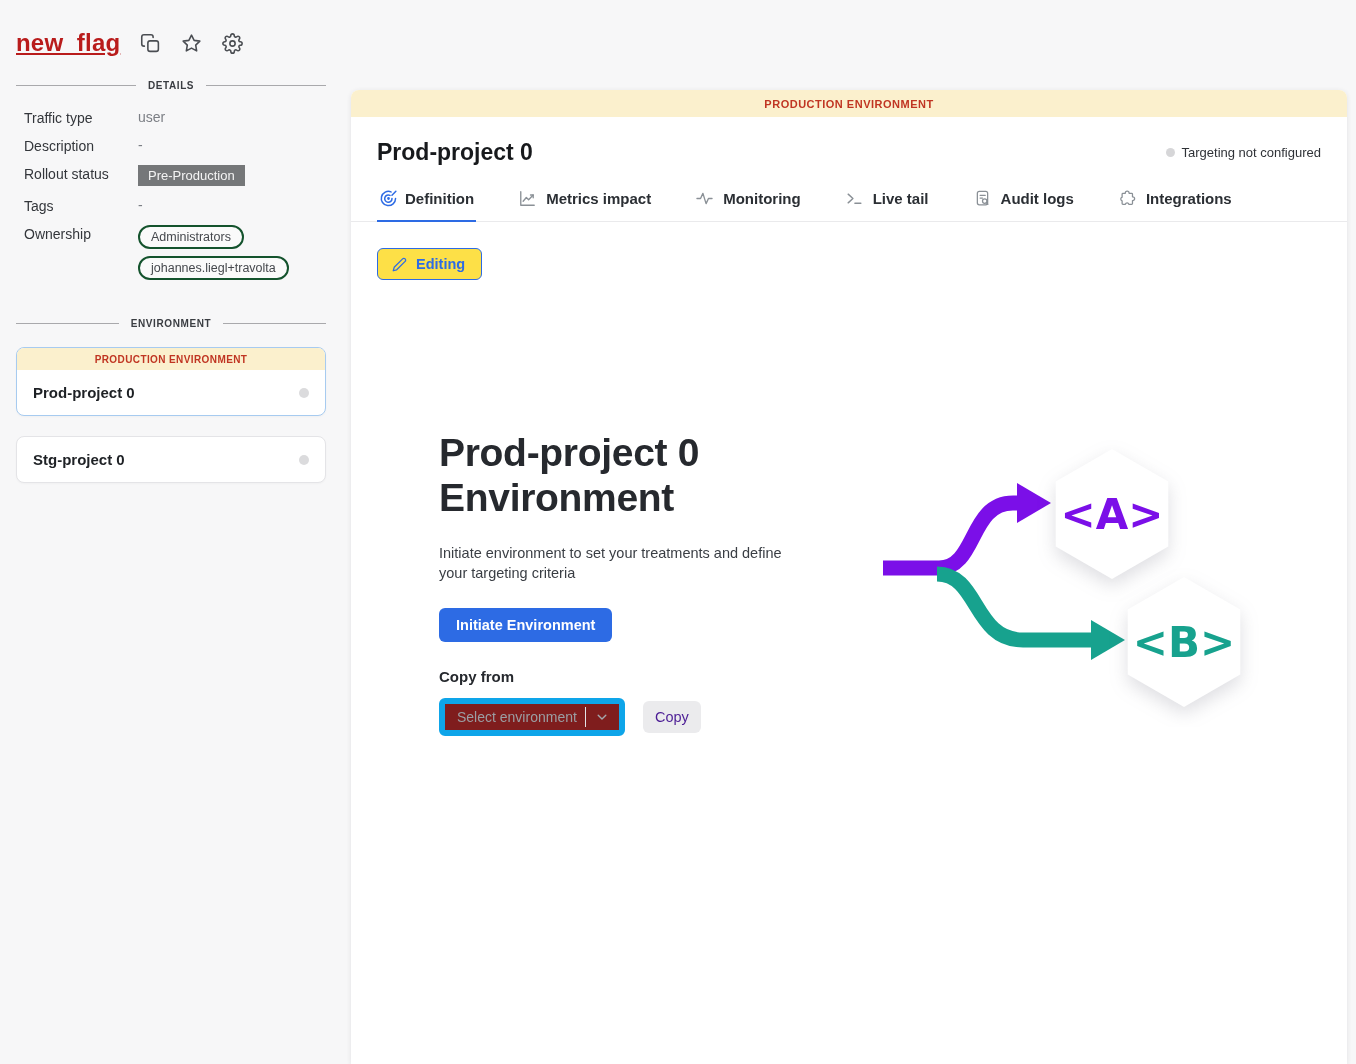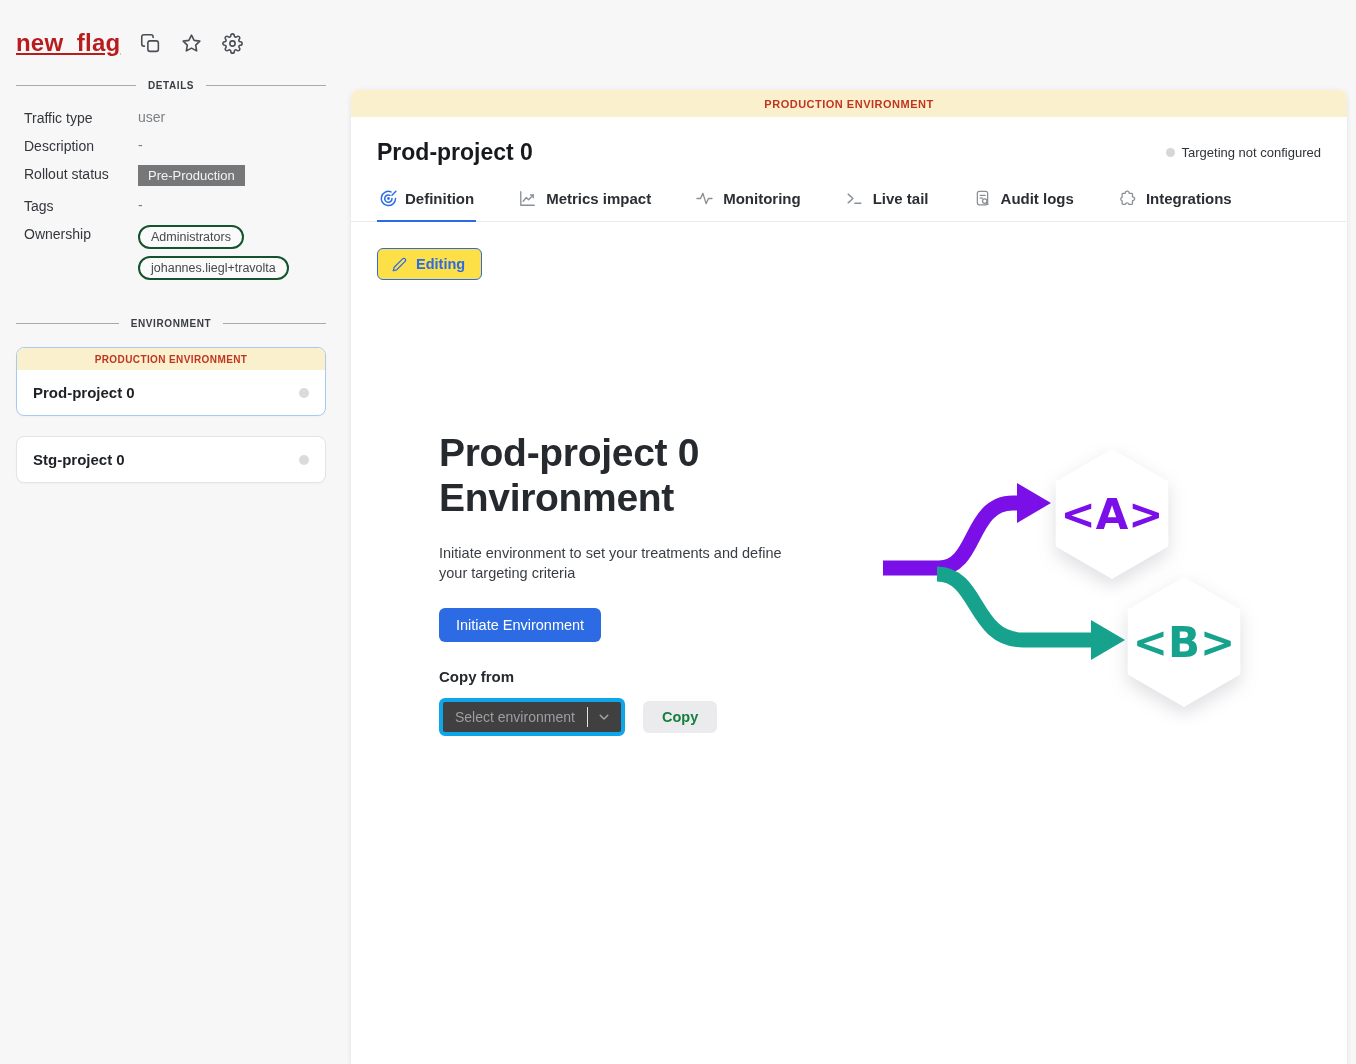--- a/index.html
+++ b/index.html
@@ -45,28 +45,28 @@
   .tab-icon { width:19px; height:19px; display:inline-flex; }
   .tab-icon svg { width:100%; height:100%; }
   
   .content { padding:26px 26px 0; }
   .editing-btn { display:inline-flex; align-items:center; gap:9px; border:1px solid #2D6BE4; color:#2D6BE4; background:#fde047; border-radius:6px; padding:7px 16px 7px 14px; font-size:14.5px; font-weight:700; cursor:pointer; }
   .editing-btn svg { width:15px; height:15px; }
   .hero { display:flex; margin-top:150px; }
   .hero-left { margin-left:62px; width:372px; flex:none; }
   .hero-heading { font-size:39px; line-height:1.16; font-weight:700; color:#26292E; letter-spacing:-.3px; }
   .hero-desc { margin-top:24px; font-size:14.5px; line-height:1.35; color:#3A3E44; }
-  .initiate-btn { margin-top:24px; background:#2D6BE4; color:#FFFFFF; border:none; border-radius:6px; padding:9px 17px; font-size:14.5px; font-weight:400; font-family:inherit; cursor:pointer; }
+  .initiate-btn { margin-top:24px; background:#2D6BE4; color:#FFFFFF; border:none; border-radius:6px; padding:9px 17px; font-size:14.5px; font-weight:700; font-family:inherit; cursor:pointer; }
   .copy-from-label { margin-top:26px; font-size:15px; font-weight:700; color:#26292E; }
   .copy-row { display:flex; align-items:center; gap:18px; margin-top:13px; }
-  .select-box { display:flex; align-items:center; width:186px; height:38px; background:#404040; border:4px solid #0ea5e9; border-radius:6px; padding:0 10px 0 12px; cursor:pointer; }
+  .select-box { display:flex; align-items:center; width:186px; height:38px; background:#7f1d1d; border:6px solid #0ea5e9; border-radius:6px; padding:0 10px 0 12px; cursor:pointer; }
   .select-placeholder { flex:1; font-size:14px; color:#9B9EA3; white-space:nowrap; overflow:hidden; }
   .select-divider { width:1px; height:20px; background:#E3E3E6; margin:0 9px 0 6px; }
   .select-chevron { width:14px; height:14px; color:#A4A7AC; display:inline-flex; }
-  .copy-btn { background:#EBEBED; color:#15803d; border:none; border-radius:6px; padding:8px 19px; font-size:14.5px; font-weight:700; font-family:inherit; cursor:not-allowed; }
+  .copy-btn { background:#EBEBED; color:#4c1d95; border:none; border-radius:6px; padding:8px 12px; font-size:14.5px; font-weight:400; font-family:inherit; cursor:not-allowed; }
   .hero-graphic { margin-left:70px; margin-top:5px; flex:none; }
 </style>
 </head>
 <body>
 
 <div class="top-header">
   <span class="flag-title">new_flag</span>
   <span class="hdr-icon">
     <svg viewBox="0 0 24 24" fill="none" stroke="currentColor" stroke-width="1.8" stroke-linecap="round" stroke-linejoin="round">
         <rect x="9" y="9" width="12" height="12" rx="2.5"></rect>

